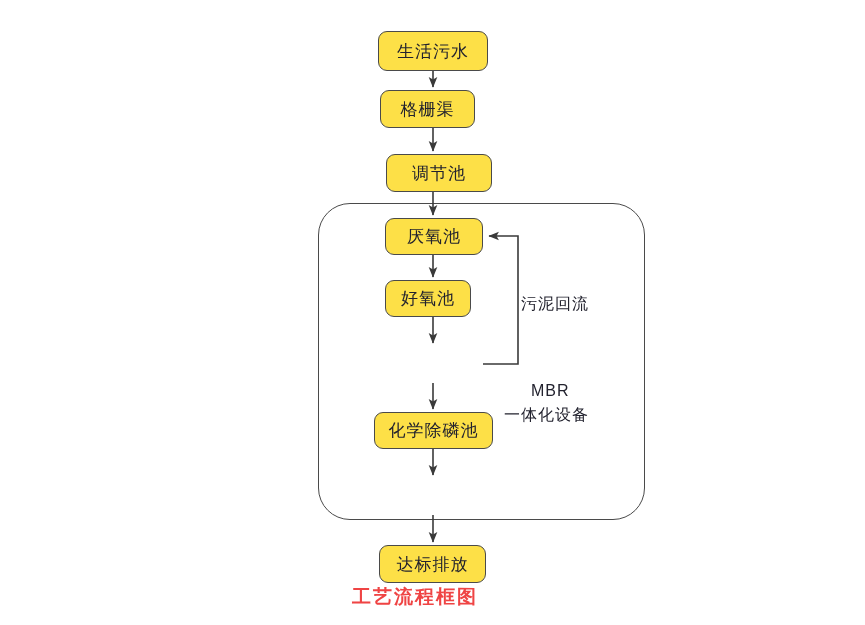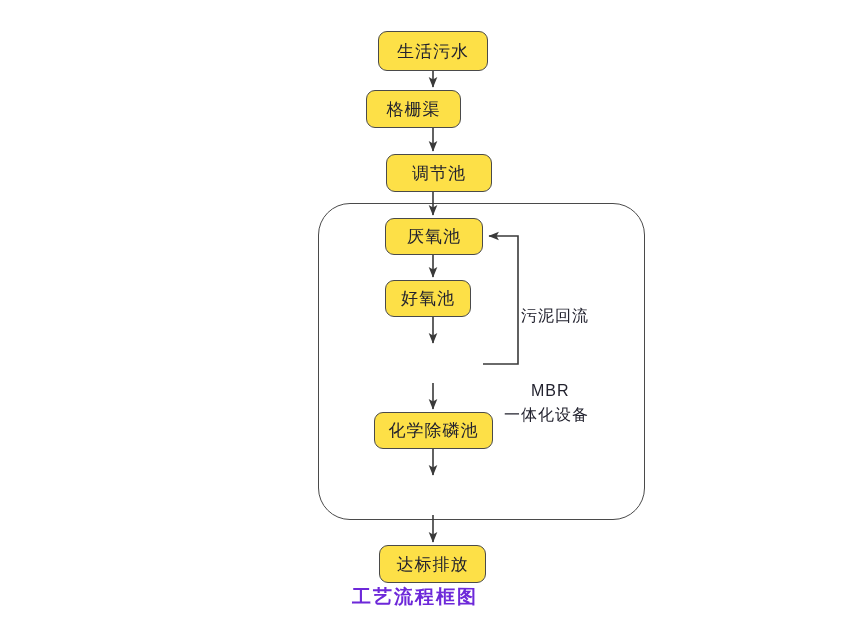--- a/index.html
+++ b/index.html
@@ -57,21 +57,21 @@
     white-space: nowrap;
     text-align: center;
     z-index: 3;
     line-height: 1.45;
   }
   .diagram-title {
     position: absolute;
     font-size: 19px;
     font-weight: bold;
     letter-spacing: 2px;
-    color: #6d28d9;
+    color: #ef4444;
     white-space: nowrap;
     z-index: 3;
   }
   svg.edges {
     position: absolute;
     left: 0;
     top: 0;
     width: 865px;
     height: 625px;
     z-index: 2;
@@ -100,35 +100,35 @@
       <line x1="433" y1="317" x2="433" y2="343" marker-end="url(#arrowhead)"></line>
       <line x1="433" y1="383" x2="433" y2="409" marker-end="url(#arrowhead)"></line>
       <line x1="433" y1="449" x2="433" y2="475" marker-end="url(#arrowhead)"></line>
       <line x1="433" y1="515" x2="433" y2="542" marker-end="url(#arrowhead)"></line>
       <path d="M483,364 L518,364 L518,236 L489,236" marker-end="url(#arrowhead)"></path>
     </g>
   </svg>
 
   <div class="node" style="left:378px; top:31px; width:110px; height:40px;">生活污水</div>
 
-  <div class="node" style="left:366px; top:90px; width:95px; height:38px;">格栅渠</div>
+  <div class="node" style="left:380px; top:90px; width:95px; height:38px;">格栅渠</div>
 
   <div class="node" style="left:386px; top:154px; width:106px; height:38px;">调节池</div>
 
   <div class="node" style="left:385px; top:218px; width:98px; height:37px;">厌氧池</div>
 
   <div class="node" style="left:385px; top:280px; width:86px; height:37px;">好氧池</div>
 
 
   <div class="node" style="left:374px; top:412px; width:119px; height:37px;">化学除磷池</div>
 
 
   <div class="node" style="left:379px; top:545px; width:107px; height:38px;">达标排放</div>
 
-  <div class="free-label" style="left:521px; top:304px;">污泥回流</div>
+  <div class="free-label" style="left:521px; top:292px;">污泥回流</div>
 
   <div class="free-label" style="left:531px; top:379px;">MBR</div>
 
   <div class="free-label" style="left:504px; top:403px;">一体化设备</div>
 
   <div class="diagram-title" style="left:352px; top:584px;">工艺流程框图</div>
 
 </div>
 
 </body></html>

